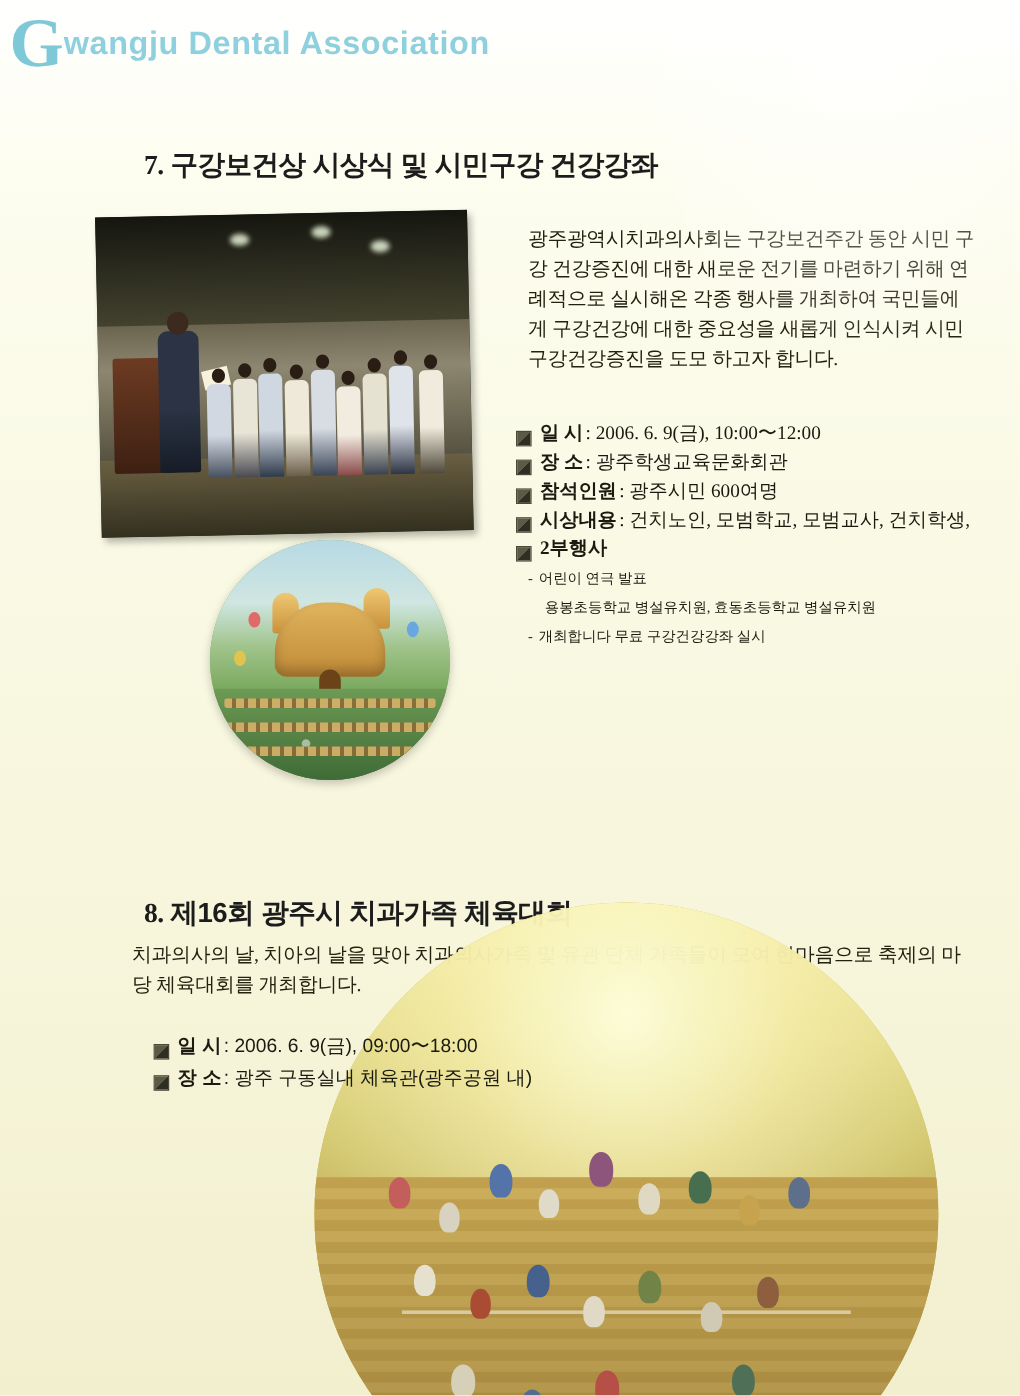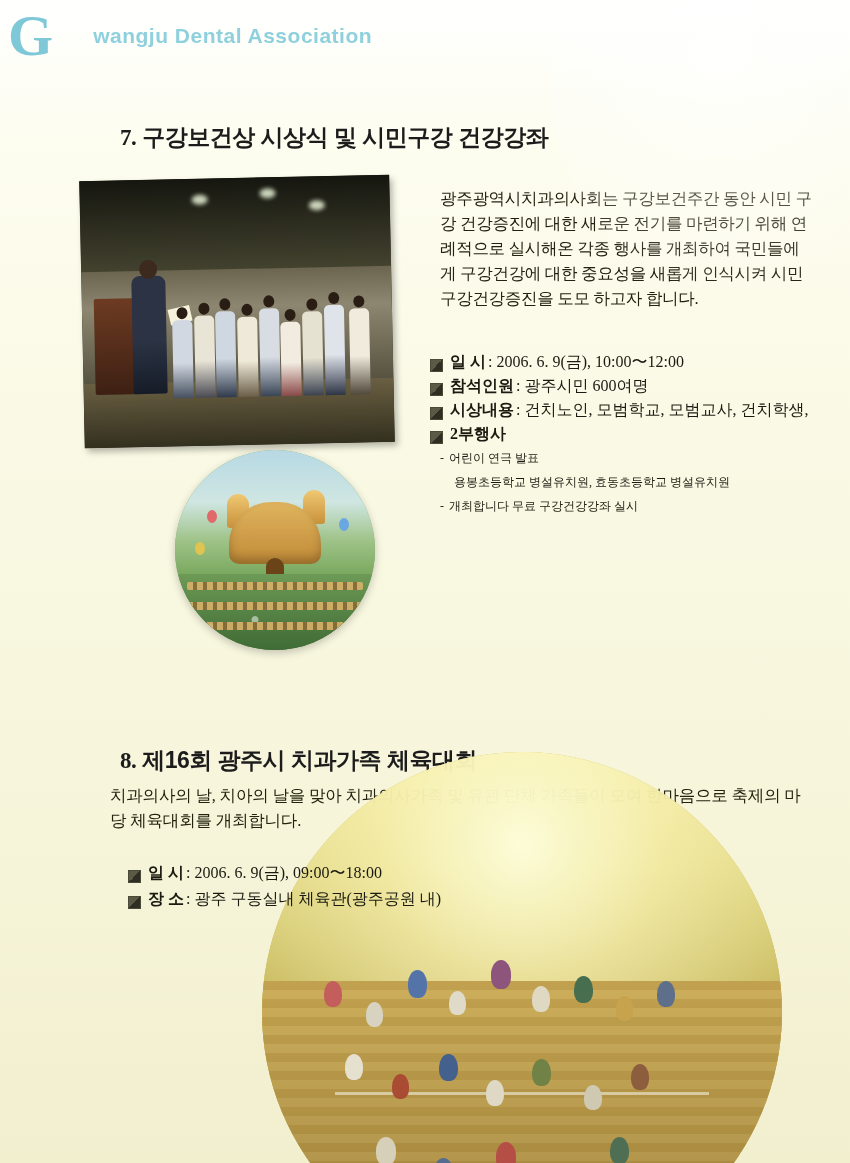--- a/index.html
+++ b/index.html
@@ -47,25 +47,24 @@
     font-family: "Liberation Serif", serif;
     font-size: 58px;
     font-weight: bold;
     color: #7ec8d8;
     line-height: 1;
     margin-right: 2px;
     letter-spacing: -2px;
   }
   .logo-text {
     font-family: "Liberation Sans", sans-serif;
-    font-size: 21px;
+    font-size: 27px;
     font-weight: bold;
     color: #8fd0de;
     letter-spacing: 0.5px;
-    margin-left: 40px;
   }
 
   
   .section-title {
     position: absolute;
     font-size: 23px;
     font-weight: bold;
     color: #1c1c1c;
     letter-spacing: -0.5px;
     white-space: nowrap;
@@ -263,21 +262,21 @@
     font-size: 16.5px;
     line-height: 25px;
     color: #23220f;
     letter-spacing: -0.2px;
   }
   .sec8-bullets {
     position: absolute;
     left: 128px;
     top: 860px;
     width: 520px;
-    font-family: Liberation Serif, serif;
+    font-family: Liberation Sans, sans-serif;
     font-size: 16px;
     line-height: 26px;
     color: #1a1a10;
     z-index: 5;
   }
 </style>
 </head>
 <body>
 
 <div class="page">
@@ -347,20 +346,24 @@
     <div class="row" style="bottom:20%"></div>
     <div class="row" style="bottom:10%"></div>
   </div>
 
   <div class="intro-para">광주광역시치과의사회는 구강보건주간 동안 시민 구강 건강증진에 대한 새로운 전기를 마련하기 위해 연례적으로 실시해온 각종 행사를 개최하여 국민들에게 구강건강에 대한 중요성을 새롭게 인식시켜 시민구강건강증진을 도모 하고자 합니다.</div>
 
   <div class="bullets">
     <div class="brow">
       <span class="bsq"></span>
       <span><span class="blabel">일 시</span><span>:</span> <span class="bvalue">2006. 6. 9(금), 10:00〜12:00</span></span>
+    </div>
+    <div class="brow">
+      <span class="bsq"></span>
+      <span><span class="blabel">장 소</span><span>:</span> <span class="bvalue">광주학생교육문화회관</span></span>
     </div>
     <div class="brow">
       <span class="bsq"></span>
       <span><span class="blabel">참석인원</span><span>:</span> <span class="bvalue">광주시민 600여명</span></span>
     </div>
     <div class="brow">
       <span class="bsq"></span>
       <span>
         <span class="blabel">시상내용</span><span>:</span>
         <span class="bvalue">건치노인, 모범학교, 모범교사, 건치학생,</span>

